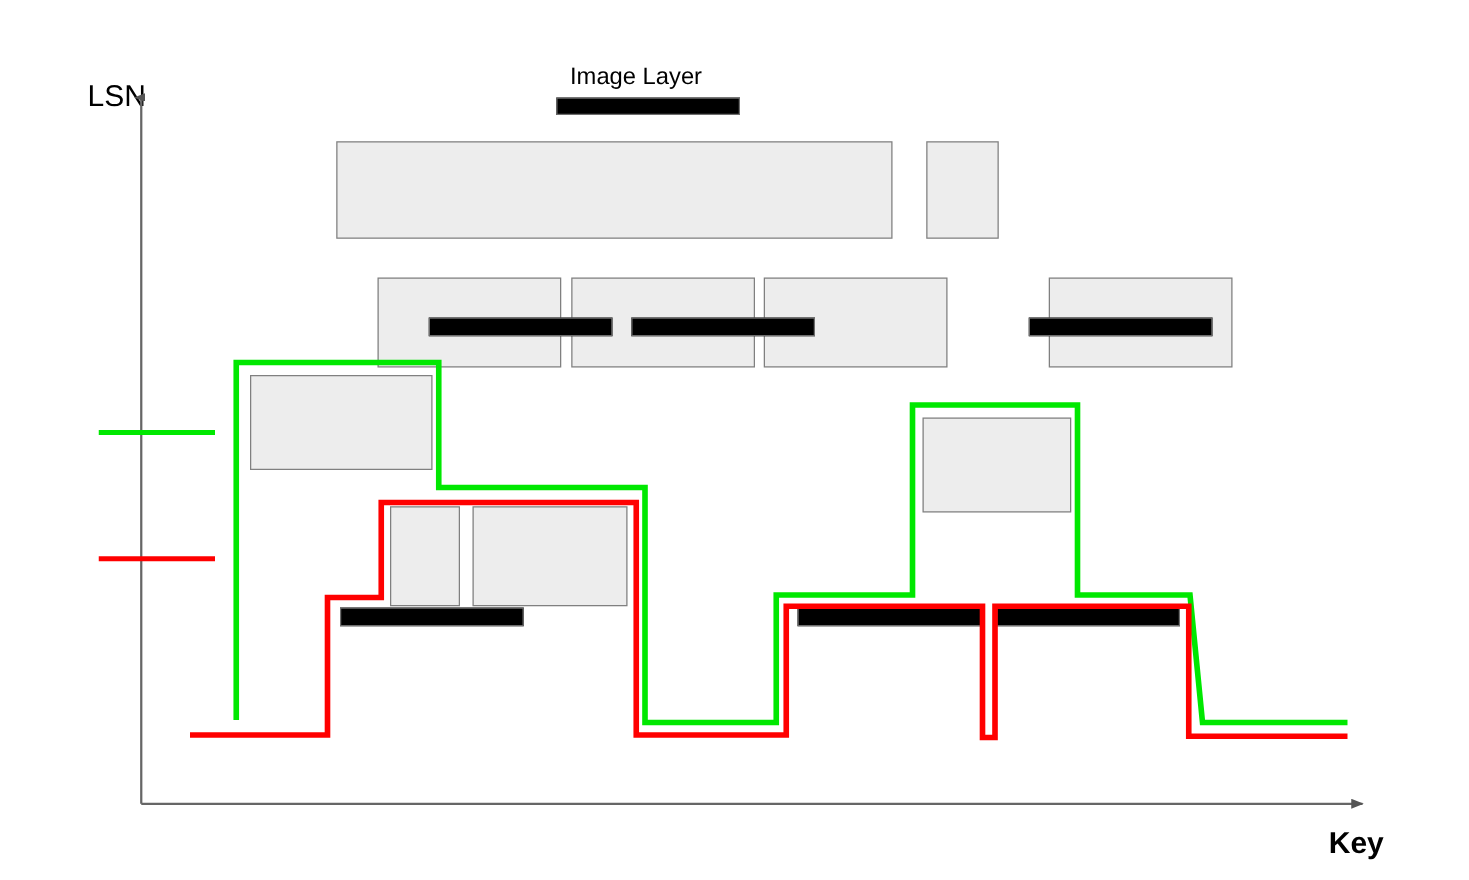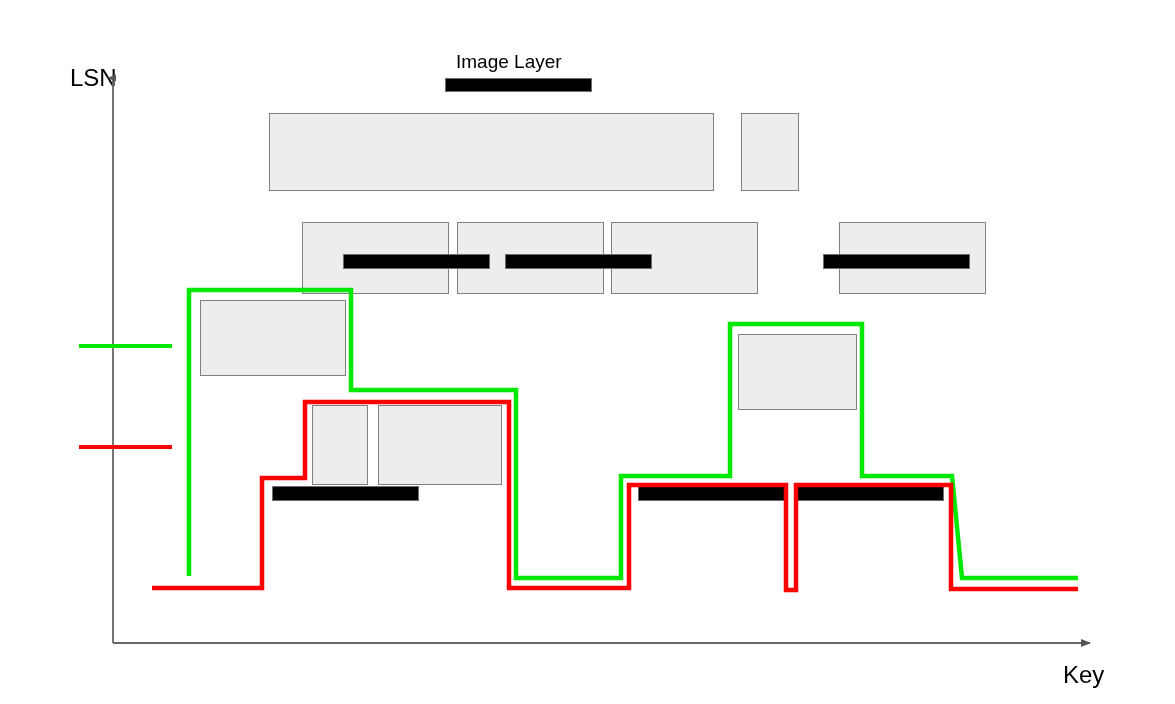--- a/index.html
+++ b/index.html
@@ -51,21 +51,21 @@
     overflow: visible;
   }
 </style>
 </head>
 <body>
 
 <div id="canvas">
 
   <div class="axis-label" style="left:50px; top:64px;margin-left:20px;">LSN</div>
 
-  <div class="axis-label" style="left:1063px; top:661px;">Key</div>
+  <div class="axis-label" style="left:1063px; top:661px;font-weight:bold;">Key</div>
 
   <div class="layer-label" style="left:456px; top:51px;">Image Layer</div>
 
   <div class="layer-label" style="left:281px; top:121px;">Delta Layer</div>
 
   <div class="box" style="left:269px; top:113px; width:445px; height:78px;"></div>
   <div class="box" style="left:741px; top:113px; width:58px; height:78px;"></div>
 
   <div class="box" style="left:302px; top:222px; width:147px; height:72px;"></div>
   <div class="box" style="left:457px; top:222px; width:147px; height:72px;"></div>

